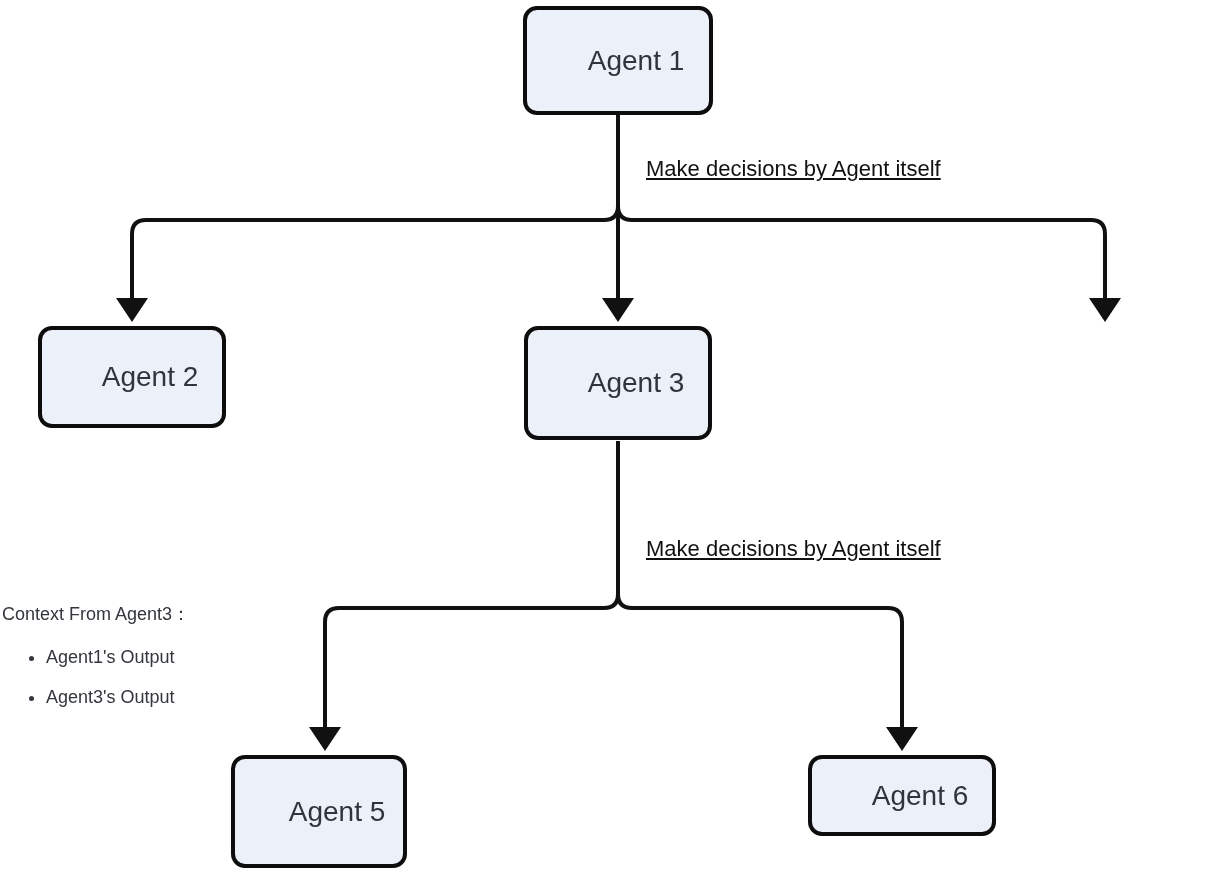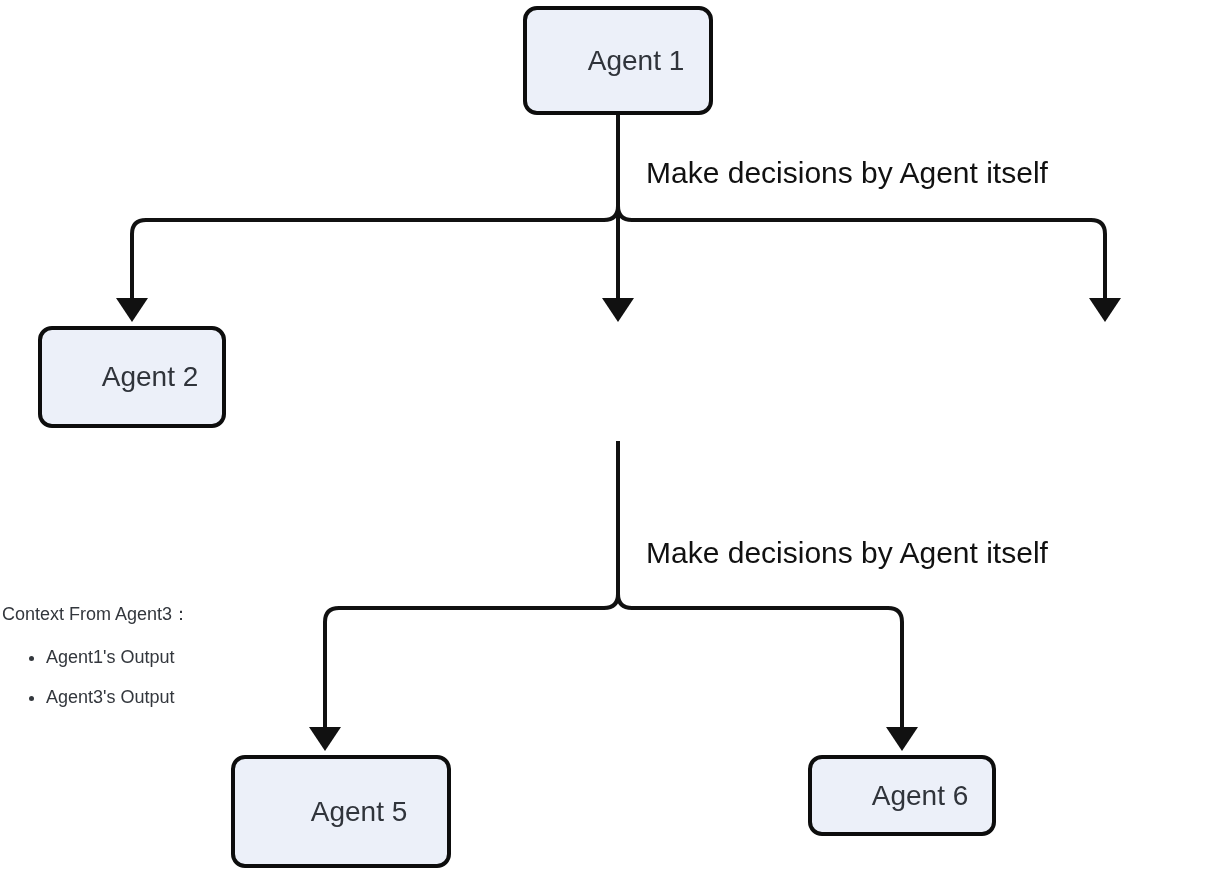--- a/index.html
+++ b/index.html
@@ -15,25 +15,26 @@
     background:var(--node-fill,#ECF0F9);
     border:4px solid var(--node-border,#0D0D0D);
     border-radius:14px;
     display:flex;align-items:center;justify-content:center;
     font-size:28px;color:var(--node-text,#30343B);padding-left:36px;
   }
   .n1{left:523px;top:6px;width:190px;height:109px;}
   .n2{left:38px;top:326px;width:188px;height:102px;}
   .n3{left:524px;top:326px;width:188px;height:114px;}
   .n4{left:1011px;top:326px;width:188px;height:114px;}
-  .n5{left:231px;top:755px;width:220px;height:113px;align-items:center;}
+  .n5{left:231px;top:755px;width:176px;height:113px;align-items:center;}
   .n6{left:808px;top:755px;width:188px;height:81px;}
   .edge-label{
-    position:absolute;font-size:30px;color:var(--label-text,#111111);
+    position:absolute;font-size:22px;color:var(--label-text,#111111);
     white-space:nowrap;
+    text-decoration:underline;
   }
   .el1{left:646px;top:156px;}
   .el2{left:646px;top:536px;}
   .note{position:absolute;left:2px;top:599px;color:var(--note-text,#33373D);font-size:18px;}
   .note-title{line-height:31px;white-space:nowrap;}
   .note ul{margin:7px 0 0 0;padding-left:44px;list-style:disc;}
   .note li{line-height:40px;white-space:nowrap;}
 </style>
 </head>
 <body>
@@ -53,20 +54,23 @@
     <path class="arrowhead" d="M309,727 L341,727 L325,751 Z"></path>
     <path class="arrowhead" d="M886,727 L918,727 L902,751 Z"></path>
   </svg>
 
   <div class="node n1">
     <span>Agent 1</span>
   </div>
   <div class="node n2">
     <span>Agent 2</span>
   </div>
+  <div class="node n3">
+    <span>Agent 3</span>
+  </div>
   <div class="node n5">
     <span>Agent 5</span>
   </div>
   <div class="node n6">
     <span>Agent 6</span>
   </div>
 
   <div class="edge-label el1">Make decisions by Agent itself</div>
   <div class="edge-label el2">Make decisions by Agent itself</div>
 

